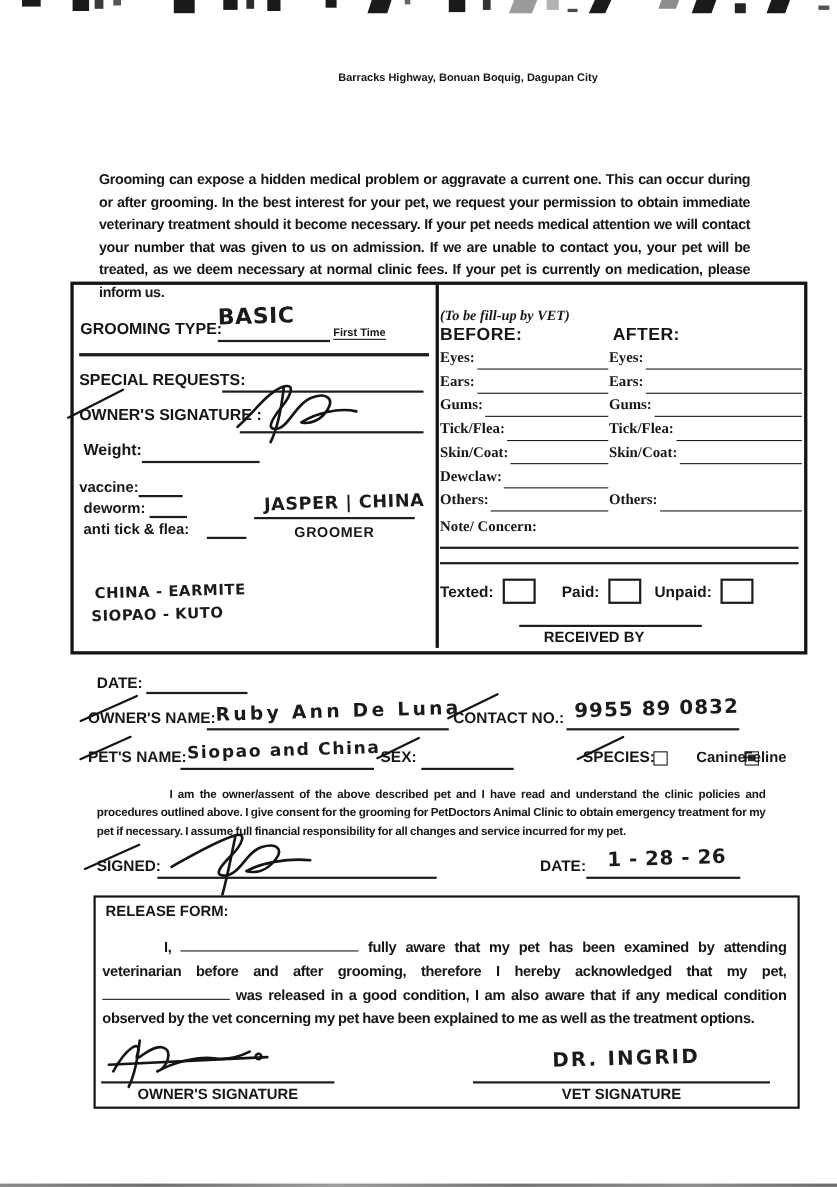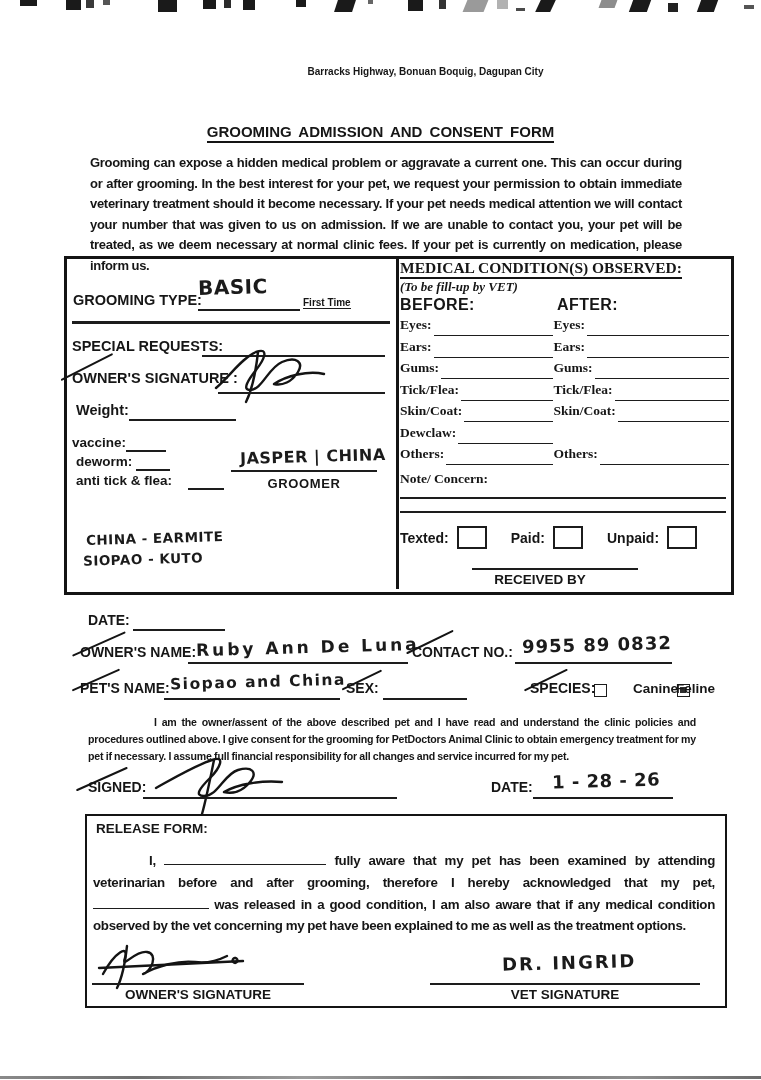--- a/index.html
+++ b/index.html
@@ -55,23 +55,20 @@
     <div class="art" style="left:538px;width:15px;height:12px;transform:skewX(-25deg);"></div>
     <div class="art" style="left:600px;width:16px;height:8px;background:#8d8d8d;transform:skewX(-20deg);"></div>
     <div class="art" style="left:631px;width:18px;height:12px;transform:skewX(-20deg);"></div>
     <div class="art" style="left:668px;top:3px;width:10px;height:9px;background:#222;"></div>
     <div class="art" style="left:699px;width:17px;height:12px;transform:skewX(-20deg);"></div>
     <div class="art" style="left:744px;top:5px;width:10px;height:4px;background:#555;"></div>
   </div>
 
   
   <div class="abs lbl" style="left:0;top:66px;width:761px;text-align:center;font-size:10px;padding-left:45px;">Barracks Highway, Bonuan Boquig, Dagupan City</div>
-  <div class="abs" style="left:0;top:123px;width:761px;text-align:center;">
-    <span class="lbl" style="font-size:15px;border-bottom:2.4px solid #141414;padding-bottom:1px;word-spacing:3px;">GROOMING ADMISSION AND CONSENT FORM</span>
-  </div>
 
   
   <div class="abs para" style="left:90px;top:153px;width:592px;font-size:13px;">Grooming can expose a hidden medical problem or aggravate a current one. This can occur during or after grooming. In the best interest for your pet, we request your permission to obtain immediate veterinary treatment should it become necessary. If your pet needs medical attention we will contact your number that was given to us on admission. If we are unable to contact you, your pet will be treated, as we deem necessary at normal clinic fees. If your pet is currently on medication, please inform us.</div>
 
   
   <div class="box" style="left:64px;top:256px;width:664px;height:333px;"></div>
   <div class="abs" style="left:396px;top:258px;width:2.6px;height:331px;background:#141414;"></div>
 
   
   <div class="abs lbl" style="left:73px;top:292px;font-size:14.5px;">GROOMING TYPE:</div>
@@ -102,21 +99,20 @@
   <div class="hline" style="left:188px;top:488px;width:36px;"></div>
 
   <div class="abs hand" style="left:240px;top:447px;font-size:16px;">JASPER | CHINA</div>
   <div class="hline" style="left:231px;top:470px;width:146px;height:1.8px;"></div>
   <div class="abs lbl" style="left:231px;top:476px;width:146px;text-align:center;font-size:13px;letter-spacing:0.6px;">GROOMER</div>
 
   <div class="abs hand" style="left:86px;top:530px;font-size:13.5px;">CHINA - EARMITE</div>
   <div class="abs hand" style="left:83px;top:551px;font-size:13.5px;">SIOPAO - KUTO</div>
 
   
-  <div class="abs serif lbl" style="left:400px;top:259px;font-size:15.5px;border-bottom:2px solid #141414;">MEDICAL CONDITION(S) OBSERVED:</div>
   <div class="abs serif lbl" style="left:400px;top:279px;font-size:13px;font-style:italic;">(To be fill-up by VET)</div>
   <div class="abs lbl" style="left:400px;top:296px;font-size:16px;letter-spacing:0.4px;">BEFORE:</div>
   <div class="abs lbl" style="left:557px;top:296px;font-size:16px;letter-spacing:0.4px;">AFTER:</div>
 
   <div class="med-row" style="top:317px;">
     <span class="mcell">
         <span>Eyes:</span>
         <span class="mfill"></span>
       </span>
     <span class="mcell right">
@@ -184,21 +180,21 @@
 
   <div class="abs serif" style="left:400px;top:471px;font-size:13.5px;font-weight:600;">Note/ Concern:</div>
   <div class="hline" style="left:400px;top:497px;width:326px;height:1.8px;"></div>
   <div class="hline" style="left:400px;top:511px;width:326px;height:1.8px;"></div>
 
   <div class="abs" style="left:400px;top:526px;display:flex;align-items:center;font-size:14px;">
     <span class="lbl">Texted:</span>
     <span class="paybox"></span>
     <span class="lbl" style="margin-left:24px;">Paid:</span>
     <span class="paybox"></span>
-    <span class="lbl" style="margin-left:24px;">Unpaid:</span>
+    <span class="lbl" style="margin-left:12px;">Unpaid:</span>
     <span class="paybox"></span>
   </div>
 
   <div class="hline" style="left:472px;top:568px;width:166px;"></div>
   <div class="abs lbl" style="left:457px;top:572px;width:166px;text-align:center;font-size:13.5px;">RECEIVED BY</div>
 
   
   <div class="abs lbl" style="left:88px;top:612px;font-size:14px;">DATE:</div>
   <div class="hline" style="left:133px;top:629px;width:92px;"></div>
 

